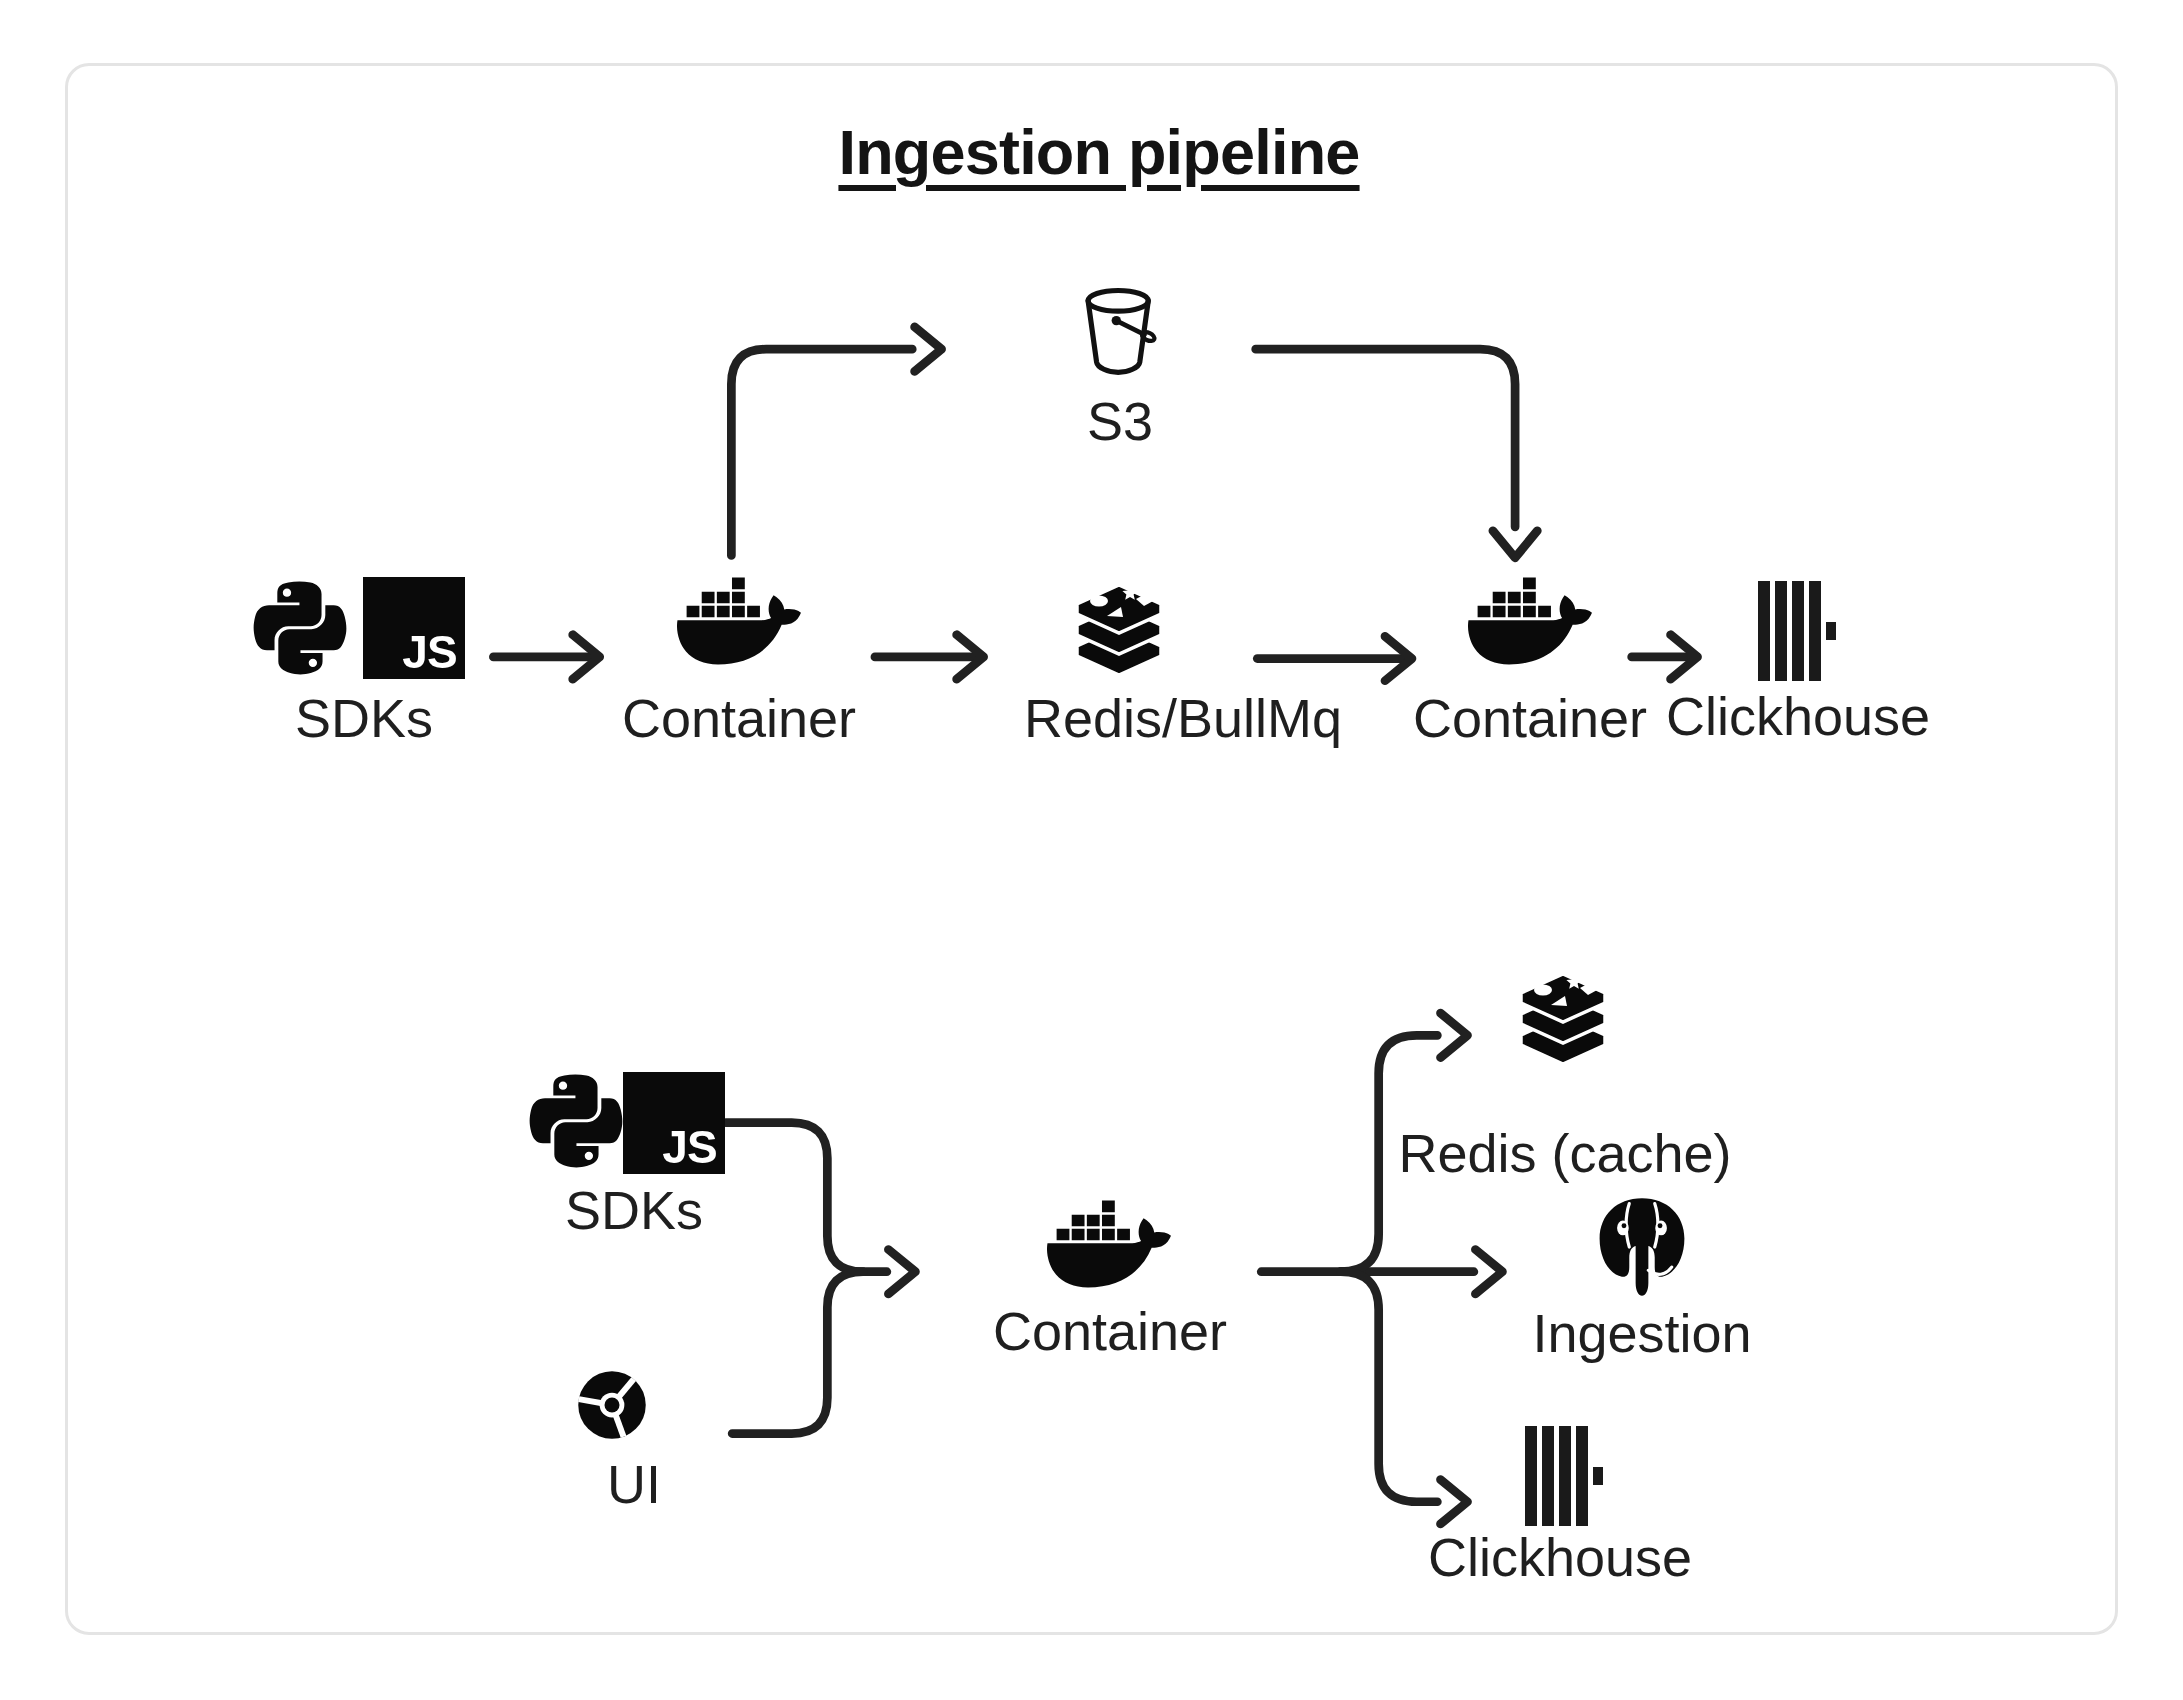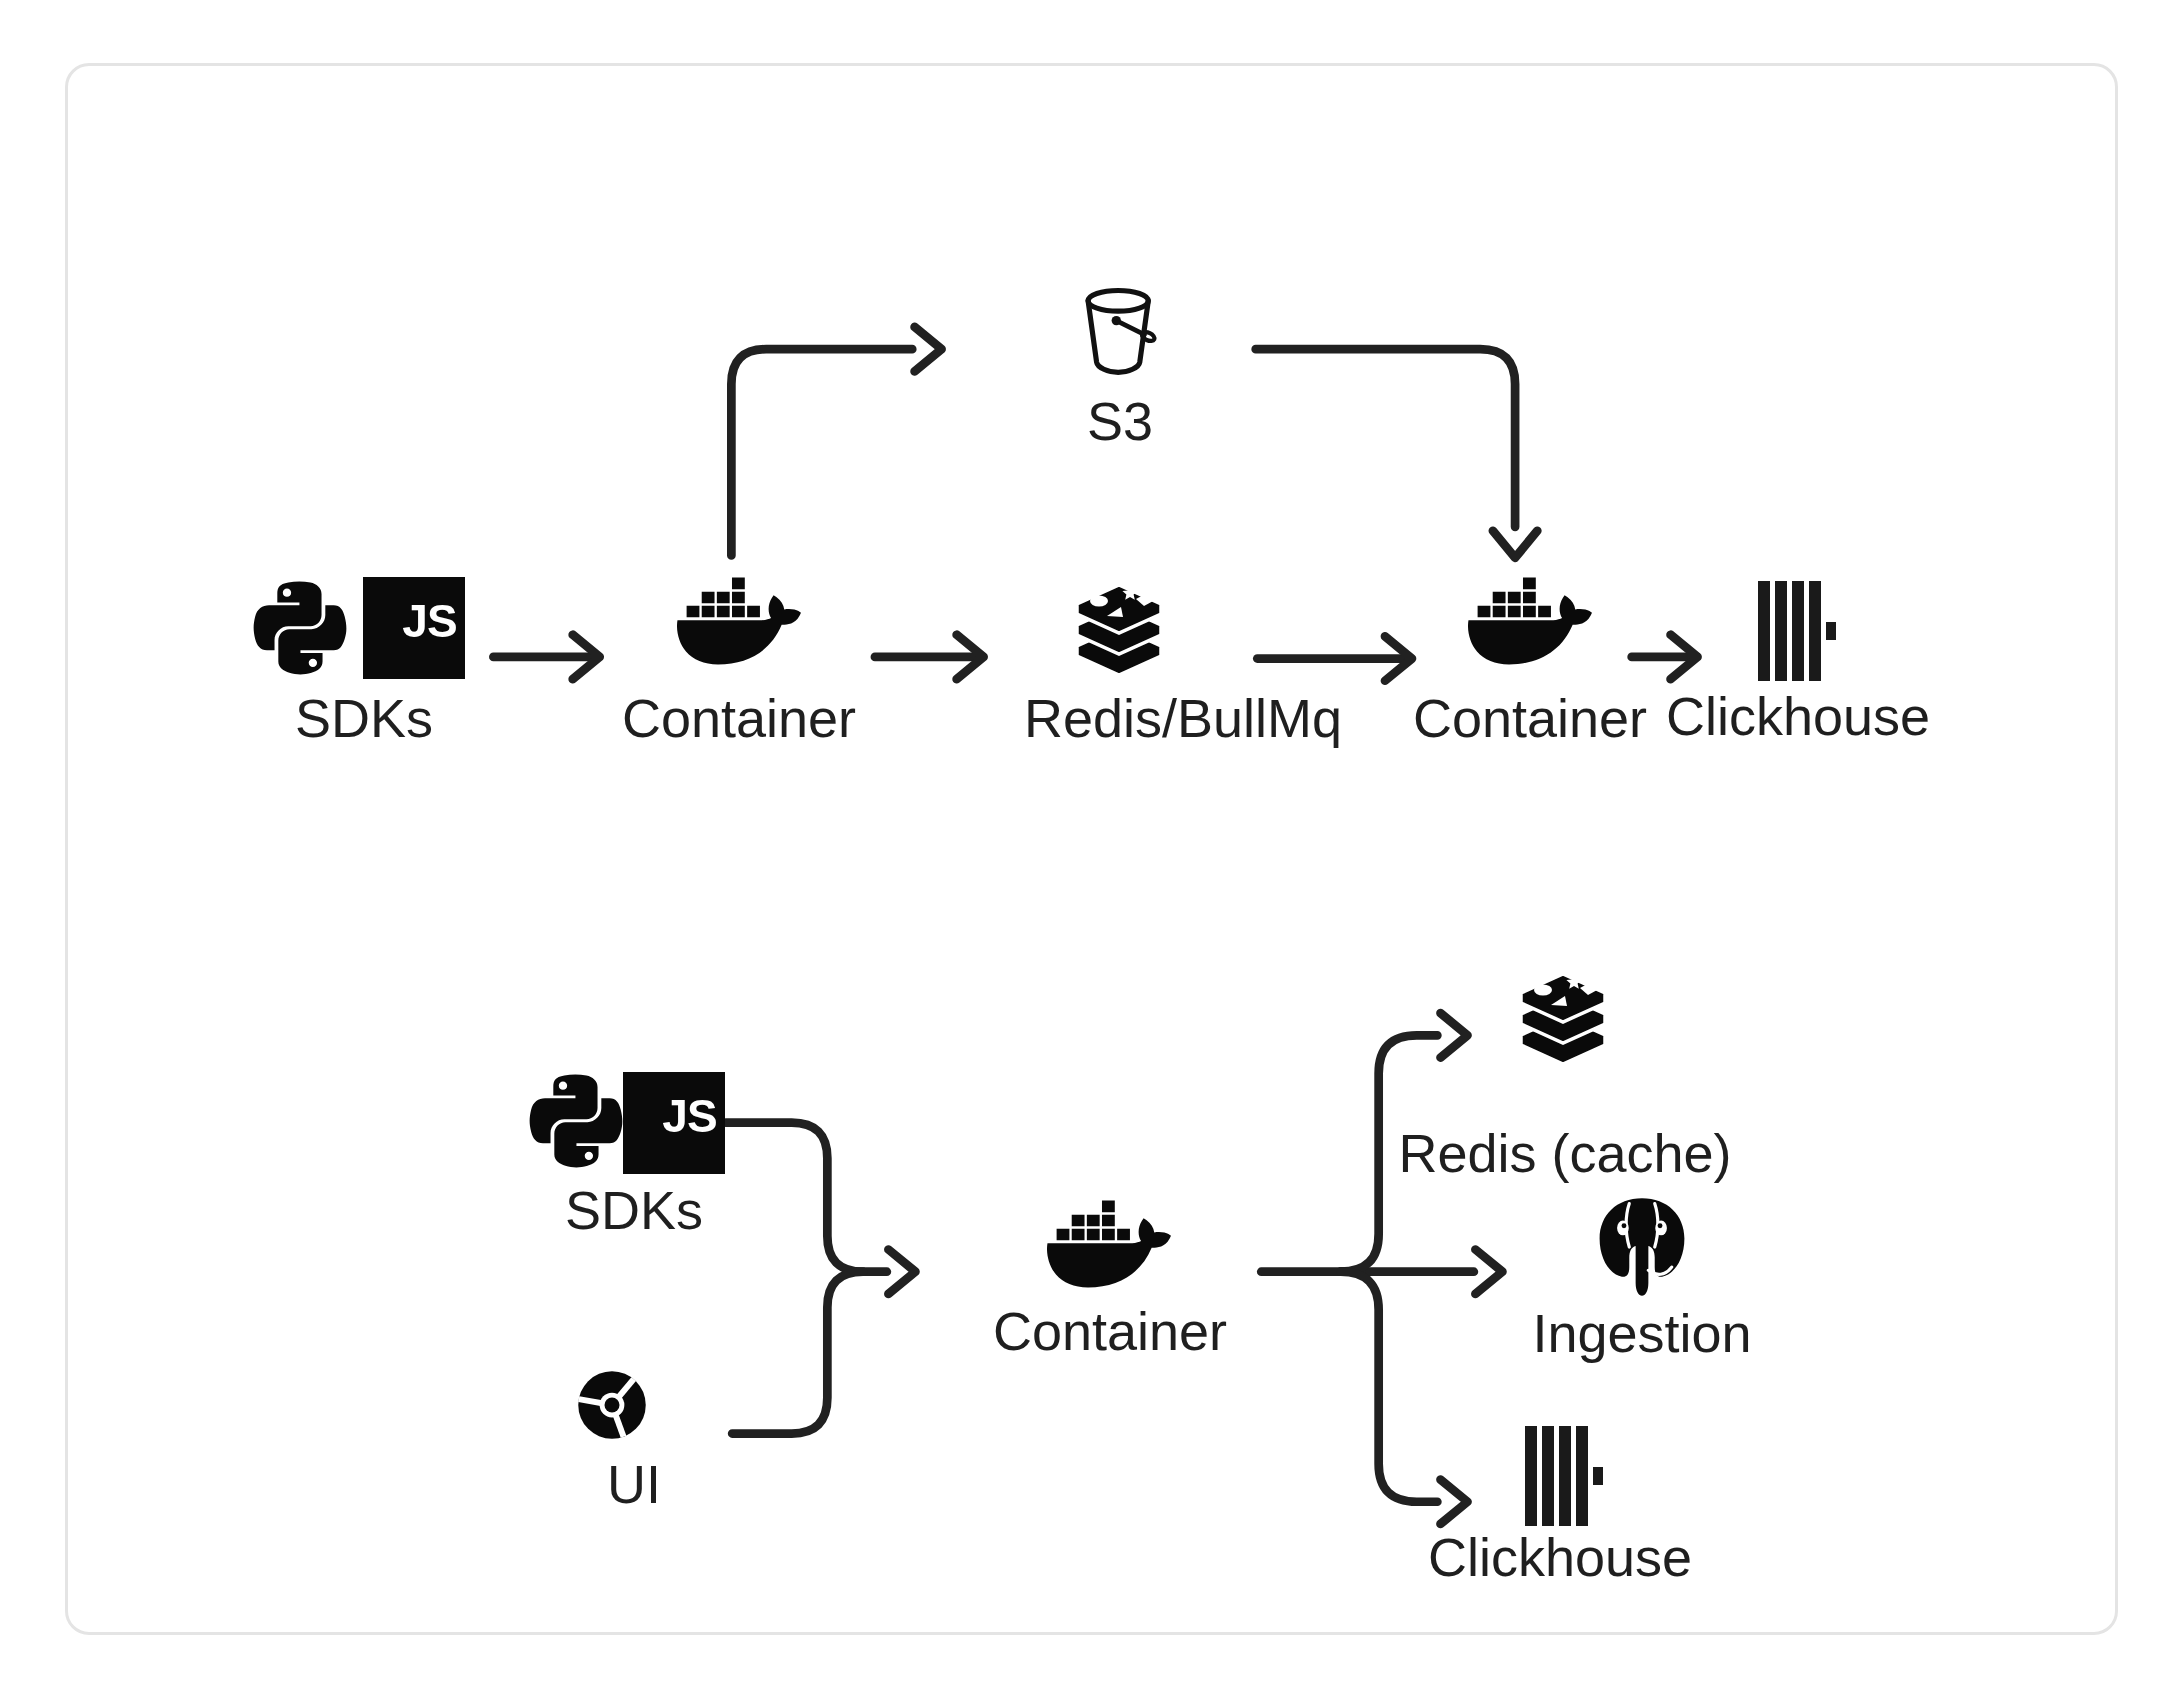--- a/index.html
+++ b/index.html
@@ -7,22 +7,22 @@
   .stage{position:absolute; left:0; top:0; width:2183px; height:1701px; background:#ffffff;}
   .card{position:absolute; left:65px; top:63px; width:2053px; height:1572px;
         border:3.2px solid #e4e4e4; border-radius:24px; background:#ffffff; box-sizing:border-box;}
   .title{position:absolute; transform:translateX(-50%); font-size:63px; font-weight:700;
          color:#141414; letter-spacing:-0.8px; white-space:nowrap;
          text-decoration:underline; text-decoration-thickness:6.3px; text-underline-offset:11px;}
   .lbl{position:absolute; transform:translateX(-50%); font-size:54px; color:#1f1f1f;
        white-space:nowrap; font-weight:400;}
   .icon{position:absolute; transform:translate(-50%,-50%); display:flex; align-items:center; justify-content:center;}
   .icon svg{width:100%; height:100%; display:block;}
-  .jsbox{background:#0a0a0a; display:flex; justify-content:flex-end;
-         box-sizing:border-box; padding:0 8px 12px 0;}
+  .jsbox{background:#0a0a0a; display:flex; align-items:flex-end; justify-content:flex-end;
+         box-sizing:border-box; padding:0 8px 4px 0;}
   .jsbox span{color:#ffffff; font-size:46px; font-weight:700; line-height:0.95; letter-spacing:-0.8px;}
   svg.wires{position:absolute; left:0; top:0; pointer-events:none;}
   svg.wires path{stroke:#212121; stroke-width:11; fill:none; stroke-linecap:round; stroke-linejoin:round;}
 </style>
 </head>
 <body>
 
 <div class="stage">
   <div class="card"></div>
 
@@ -48,20 +48,21 @@
     <path d="M1120 1575 L1154 1603 L1120 1631"></path>
 
     <path d="M1590 1603 L1858 1603"></path>
     <path d="M1860 1575 L1894 1603 L1860 1631"></path>
     <path d="M1690 1603 Q1738 1603 1738 1555 L1738 1353 Q1738 1305 1786 1305 L1812 1305"></path>
     <path d="M1816 1277 L1850 1305 L1816 1333"></path>
     <path d="M1690 1603 Q1738 1603 1738 1651 L1738 1845 Q1738 1893 1786 1893 L1812 1893"></path>
     <path d="M1816 1865 L1850 1893 L1816 1921"></path>
   </svg>
 
+  <div class="title" style="left:1099px; top:116px;">Ingestion pipeline</div>
 
   <div class="icon" style="left:300px; top:628px; width:95px; height:106px;">
     <svg viewBox="0 0 448 512">
         <path fill="#0a0a0a" d="M439.8 200.5c-7.7-30.9-22.3-54.2-53.4-54.2h-40.1v47.4c0 36.8-31.2 67.8-66.8 67.8H172.7c-29.2 0-53.4 25-53.4 54.3v101.8c0 29 25.2 46 53.4 54.3 33.8 9.9 66.3 11.7 106.8 0 26.9-7.8 53.4-23.5 53.4-54.3v-40.7H226.2v-13.6h160.2c31.1 0 42.6-21.7 53.4-54.2 11.2-33.5 10.7-65.7 0-108.6zM286.2 404c11.1 0 20.1 9.1 20.1 20.3 0 11.3-9 20.4-20.1 20.4-11 0-20.1-9.2-20.1-20.4.1-11.3 9.1-20.3 20.1-20.3zM167.8 248.1h106.8c29.7 0 53.4-24.5 53.4-54.3V91.9c0-29-24.4-50.7-53.4-55.6-35.8-5.9-74.7-5.6-106.8.1-45.2 8-53.4 24.7-53.4 55.6v40.7h106.9v13.6h-147c-31.1 0-58.3 18.7-66.8 54.2-9.8 40.7-10.2 66.1 0 108.6 7.6 31.6 25.7 54.2 56.8 54.2H101v-48.8c0-35.3 30.5-66.4 66.8-66.4zm-6.7-142.6c-11.1 0-20.1-9.1-20.1-20.3.1-11.3 9-20.4 20.1-20.4 11 0 20.1 9.2 20.1 20.4s-9 20.3-20.1 20.3z"></path>
       </svg>
   </div>
   <div class="icon jsbox" style="left:414px; top:628px; width:102px; height:102px;">
     <span>JS</span>
   </div>
   <div class="lbl" style="left:364px; top:687px;">SDKs</div>

